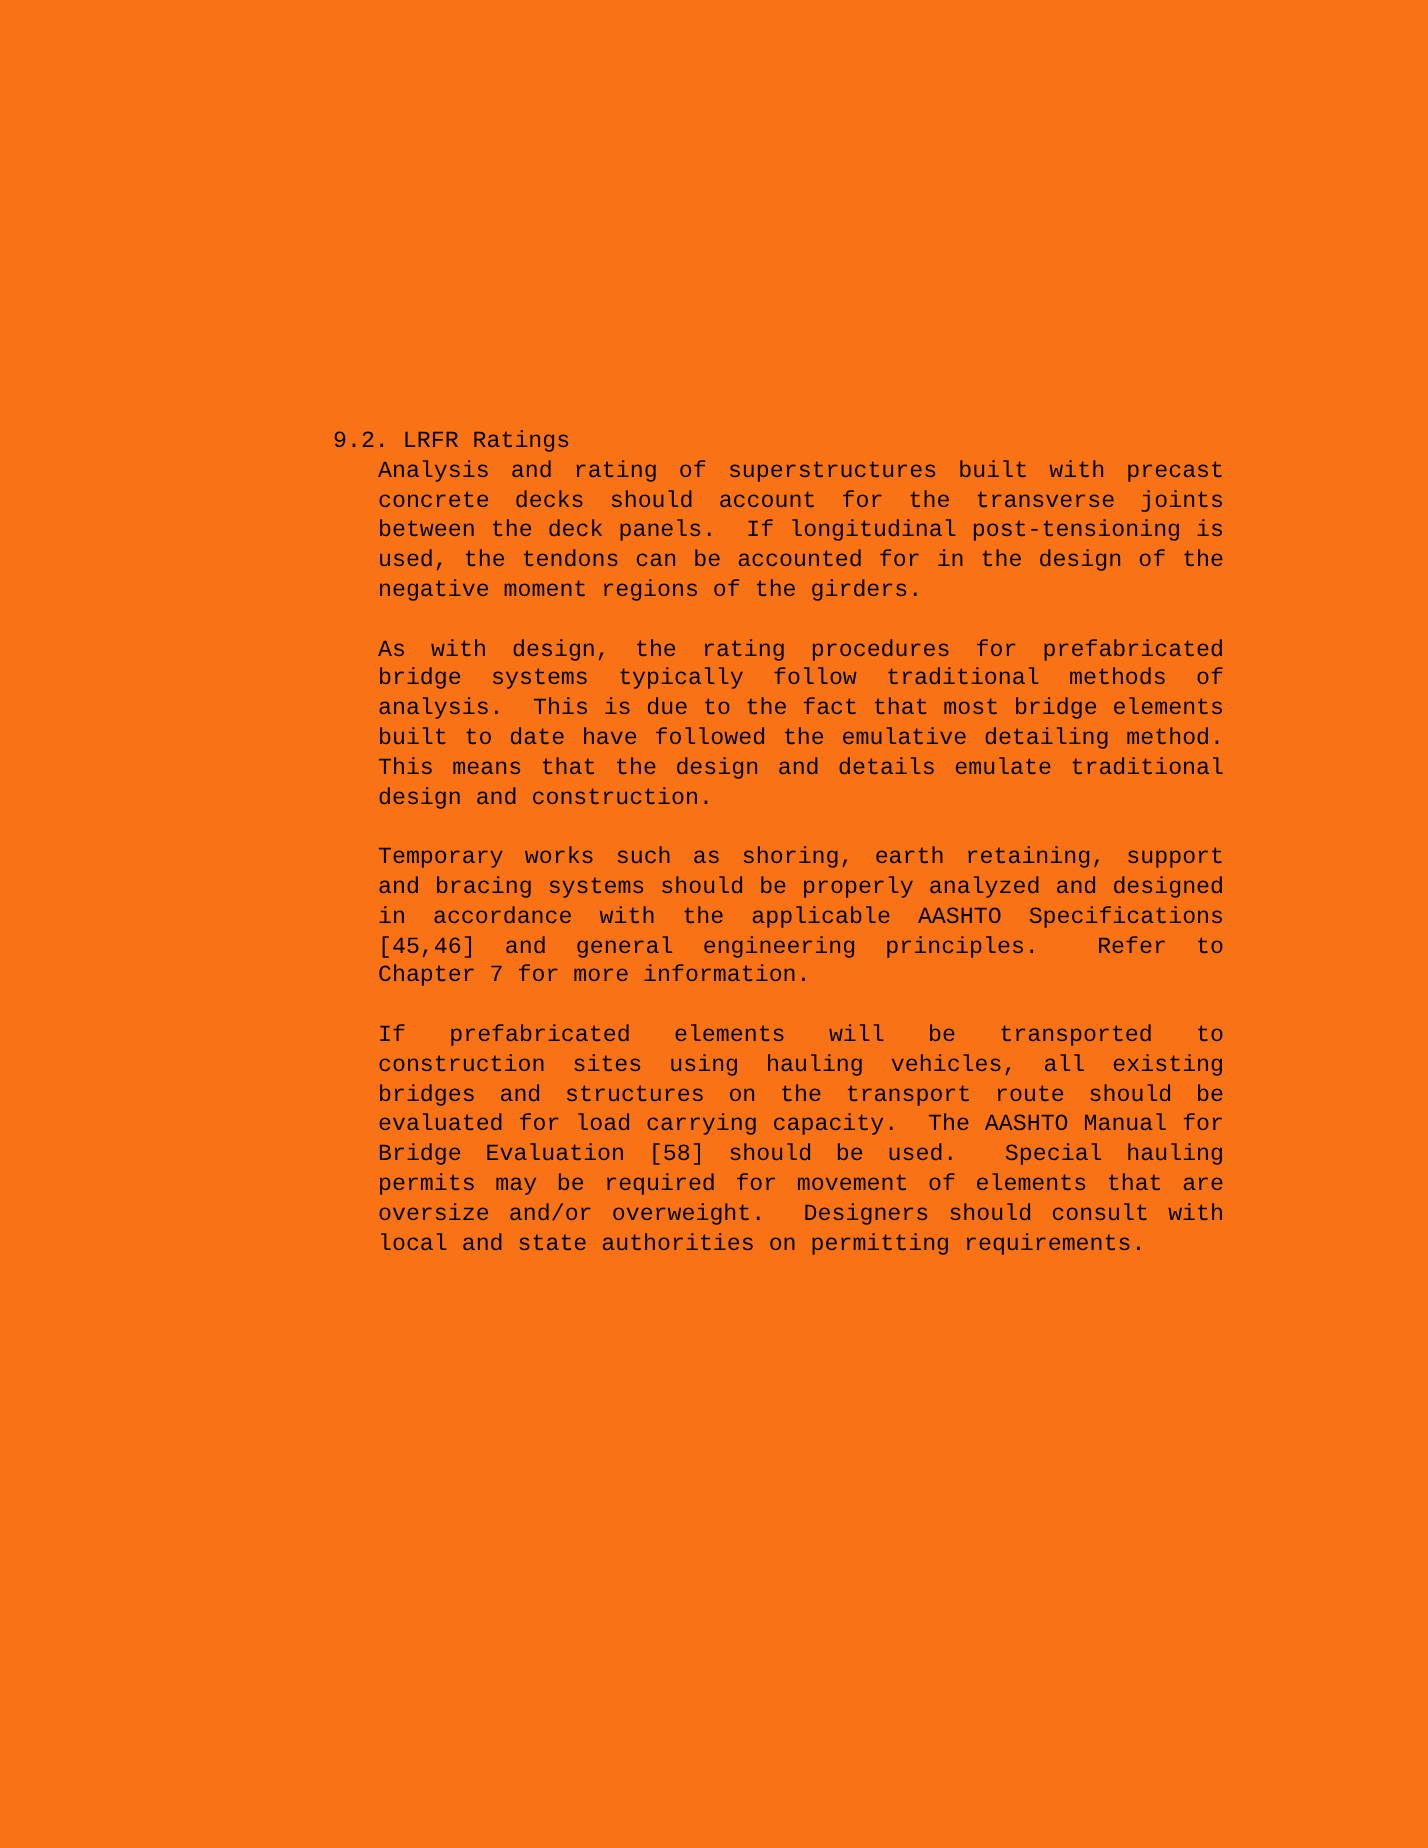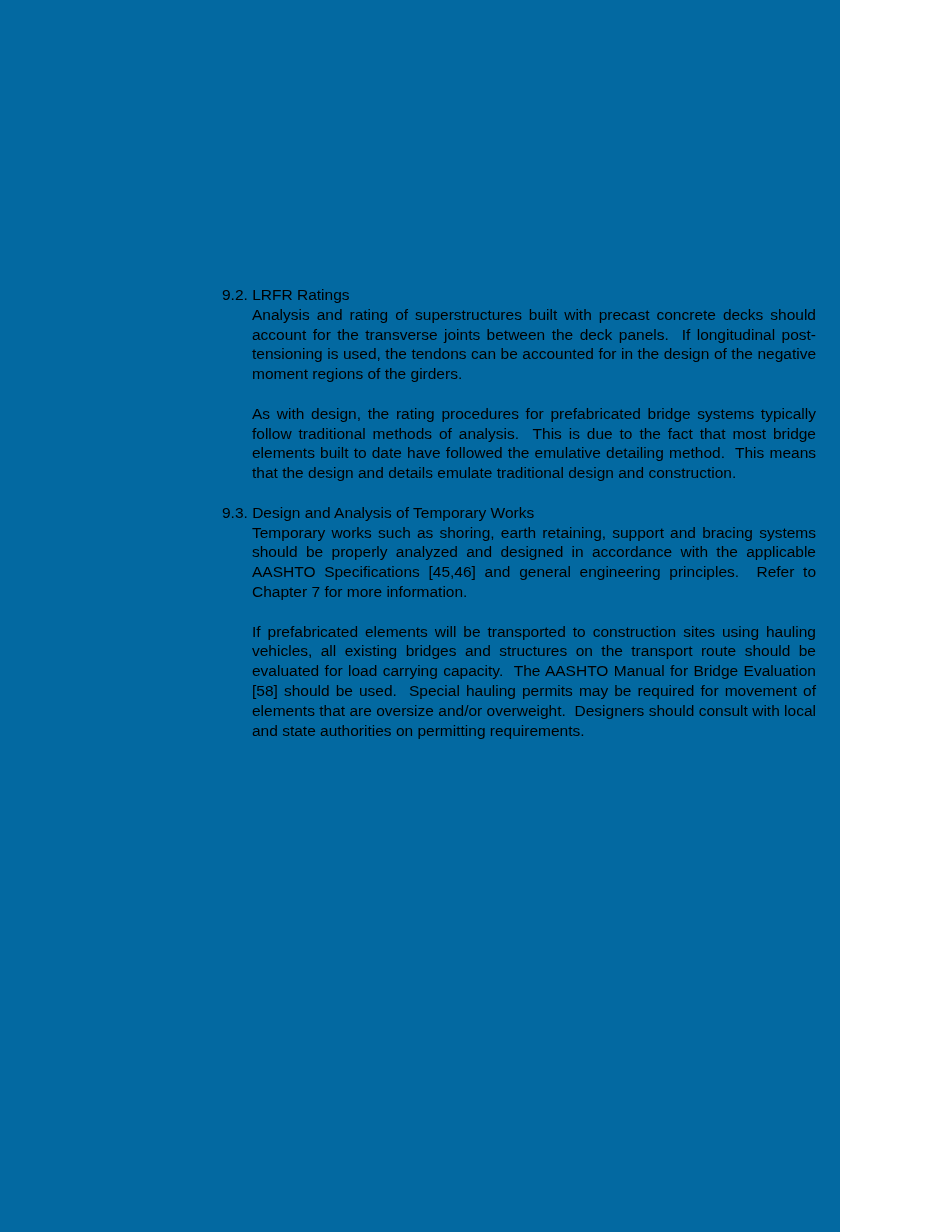--- a/index.html
+++ b/index.html
@@ -1,23 +1,23 @@
 <!DOCTYPE html>
 <html><head>
 <meta charset="utf-8">
 <style>
   * { margin: 0; padding: 0; box-sizing: border-box; }
   html, body { background: #ffffff; }
   .page {
     position: relative;
-    width: 840px;
+    width: 952px;
     height: 1232px;
-    background: #0369a1;
+    background: #f97316;
     color: #000000;
-    font-family: Liberation Sans, sans-serif;
+    font-family: Liberation Mono, monospace;
     overflow: hidden;
   }
   .text-block {
     position: absolute;
     left: 222px;
     top: 285px;
     width: 594px;
     font-size: 15.5px;
     line-height: 19.8px;
   }
@@ -41,21 +41,20 @@
 <div class="page">
   <div class="text-block">
 
     <div class="section">
       <div class="section-heading"><span>9.2.</span> <span>LRFR Ratings</span></div>
       <div class="body-paragraph">Analysis and rating of superstructures built with precast concrete decks should account for the transverse joints between the deck panels.  If longitudinal post-tensioning is used, the tendons can be accounted for in the design of the negative moment regions of the girders.</div>
       <div class="body-paragraph">As with design, the rating procedures for prefabricated bridge systems typically follow traditional methods of analysis.  This is due to the fact that most bridge elements built to date have followed the emulative detailing method.  This means that the design and details emulate traditional design and construction.</div>
     </div>
 
     <div class="section">
-      <div class="section-heading"><span>9.3.</span> <span>Design and Analysis of Temporary Works</span></div>
       <div class="body-paragraph">Temporary works such as shoring, earth retaining, support and bracing systems should be properly analyzed and designed in accordance with the applicable AASHTO Specifications [45,46] and general engineering principles.  Refer to Chapter 7 for more information.</div>
     </div>
 
     <div class="section">
       <div class="body-paragraph">If prefabricated elements will be transported to construction sites using hauling vehicles, all existing bridges and structures on the transport route should be evaluated for load carrying capacity.  The AASHTO Manual for Bridge Evaluation [58] should be used.  Special hauling permits may be required for movement of elements that are oversize and/or overweight.  Designers should consult with local and state authorities on permitting requirements.</div>
     </div>
 
   </div>
 </div>
 

